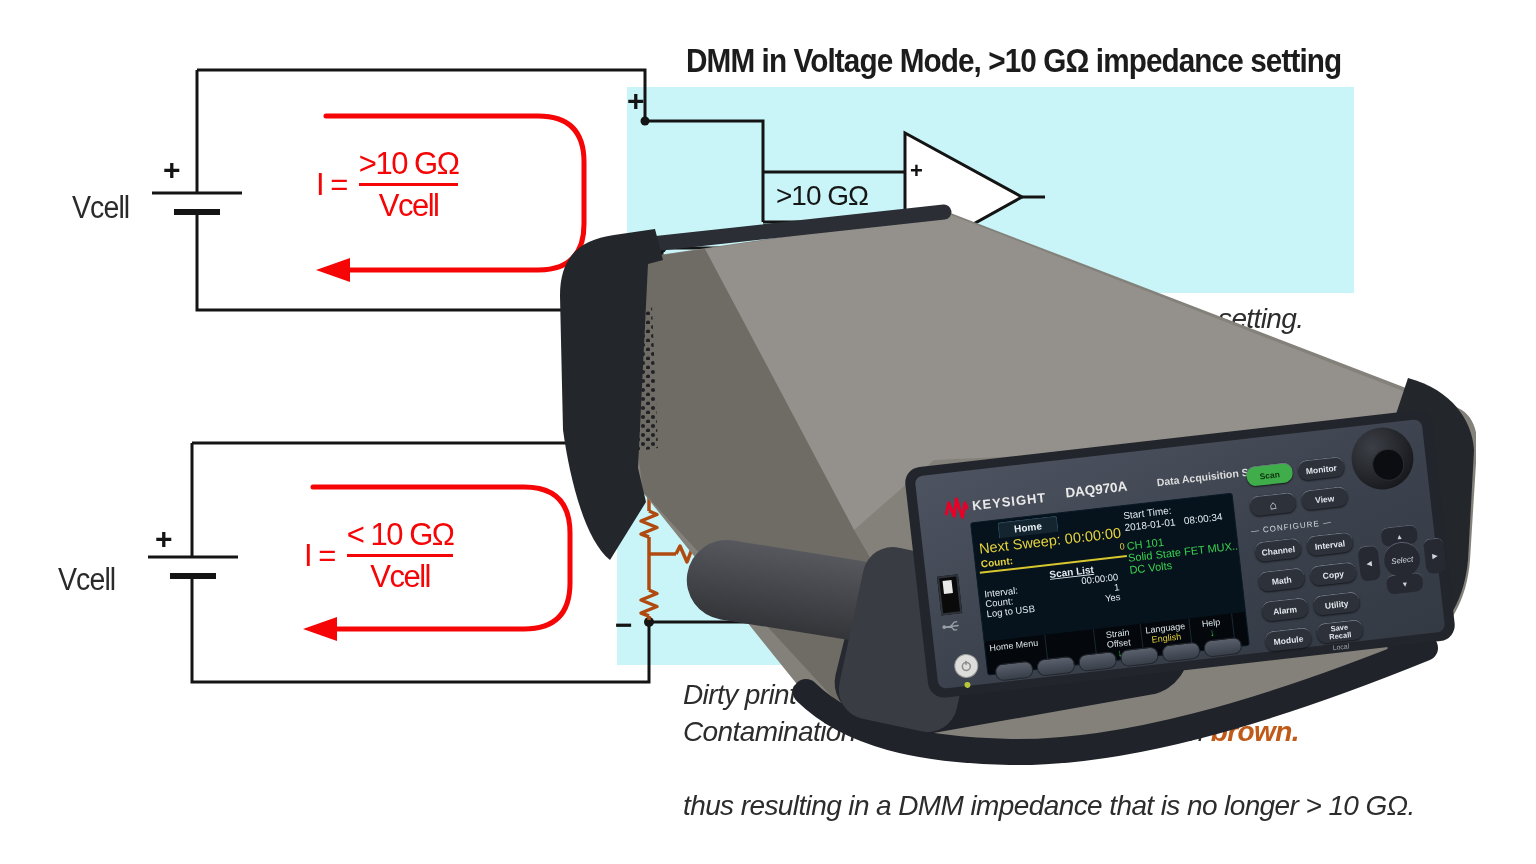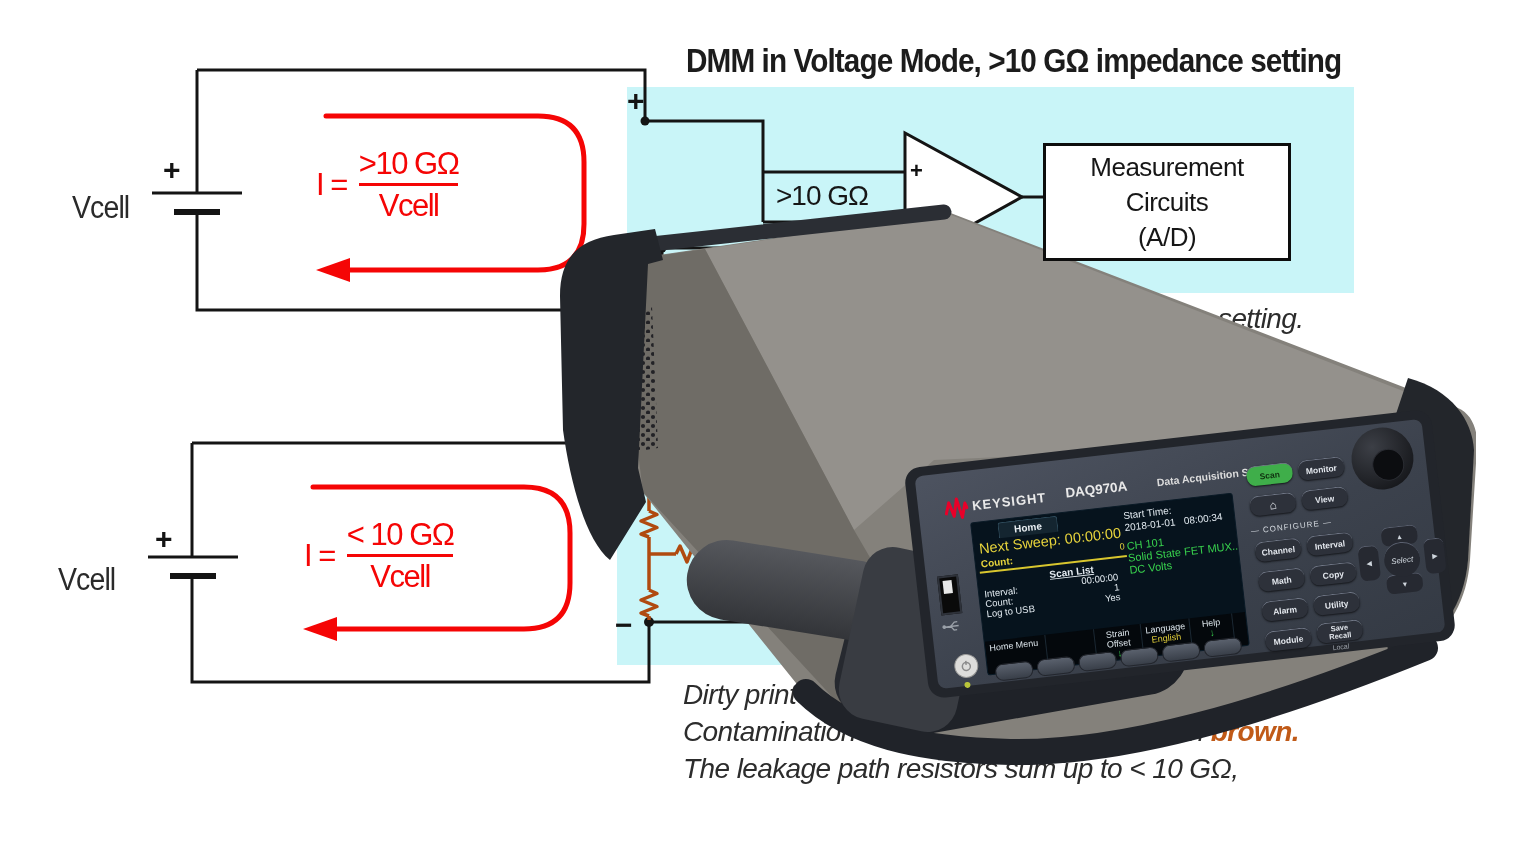--- a/index.html
+++ b/index.html
@@ -134,21 +134,21 @@
       <span class="frac-bar"></span>
       <span>Vcell</span>
     </span>
   </div>
 
   <div class="abs frag" style="left:1218px;top:303px;z-index:3;">setting.</div>
   <div class="abs note" style="left:683px;top:676px;z-index:3;">Dirty printed c</div>
   <div class="abs note" style="left:683px;top:713px;z-index:3;">
     <span>Contamination and leakage path resistors in </span><span class="em">brown.</span>
   </div>
-  <div class="abs note" style="left:683px;top:750px;z-index:3;">The leakage path resistors sum up to &lt; 10 GΩ,</div>
+  <div class="abs note" style="left:683px;top:787px;z-index:3;">thus resulting in a DMM impedance that is no longer &gt; 10 GΩ.</div>
 
   <svg width="1536" height="864" style="z-index:4;" viewBox="0 0 1536 864">
     <defs>
       <pattern id="ventDots" width="10" height="9" patternUnits="userSpaceOnUse">
         <rect width="10" height="9" fill="#6f6c66"></rect>
         <circle cx="3" cy="3" r="2.1" fill="#222226"></circle>
         <circle cx="8" cy="7.5" r="2.1" fill="#222226"></circle>
       </pattern>
       <linearGradient id="handleGrad" x1="0" y1="0" x2="0" y2="1">
         <stop offset="0" stop-color="#56585d"></stop>
@@ -166,25 +166,20 @@
     <path d="M615,248 L944,212" stroke="#2b2e34" stroke-width="15" fill="none" stroke-linecap="round"></path>
     <path d="M560,296 C560,256 580,240 614,235 L655,229 L663,260 L648,264 L638,468 L646,502 L610,560 C585,540 570,480 563,430 Z" fill="#23262b"></path>
     <path d="M1408,378 C1452,390 1472,420 1474,450 L1468,560 C1464,605 1442,635 1410,652 L1388,658 L1384,560 L1394,420 Z" fill="#23262b"></path>
     <rect x="850" y="622" width="340" height="95" rx="45" transform="rotate(-10 1020 669)" fill="#1f2228"></rect>
     <path d="M806,692 C850,735 920,750 1010,752 C1120,754 1260,715 1425,648" stroke="#202329" stroke-width="26" fill="none" stroke-linecap="round"></path>
     <rect x="846" y="556" width="116" height="168" rx="34" transform="rotate(14 904 640)" fill="#26292f"></rect>
     <rect x="686" y="550" width="212" height="80" rx="40" transform="rotate(9 790 590)" fill="url(#handleGrad)"></rect>
     <rect x="850" y="552" width="120" height="175" rx="30" transform="rotate(12 910 640)" fill="#393c42"></rect>
   </svg>
 
-  <div class="abs meas-box">
-    <span>Measurement</span>
-    <span>Circuits</span>
-    <span>(A/D)</span>
-  </div>
 
   <div id="panel" class="abs">
     <div id="panel-face">
 
       <svg style="left:26px;top:24px;" width="24" height="26" viewBox="0 0 24 26">
         <polyline points="1,18 5,6 9,20 13,3 17,22 21,8 23,14" fill="none" stroke="#e90029" stroke-width="3" stroke-linejoin="round"></polyline>
       </svg>
       <div class="brand" style="left:54px;top:28px;font-size:13px;font-weight:bold;letter-spacing:1px;">KEYSIGHT</div>
       <div class="brand" style="left:148px;top:26px;font-size:13.5px;font-weight:bold;">DAQ970A</div>
       <div class="brand" style="left:240px;top:27px;font-size:10.5px;font-weight:bold;color:#dcdcdc;">Data Acquisition System</div>

